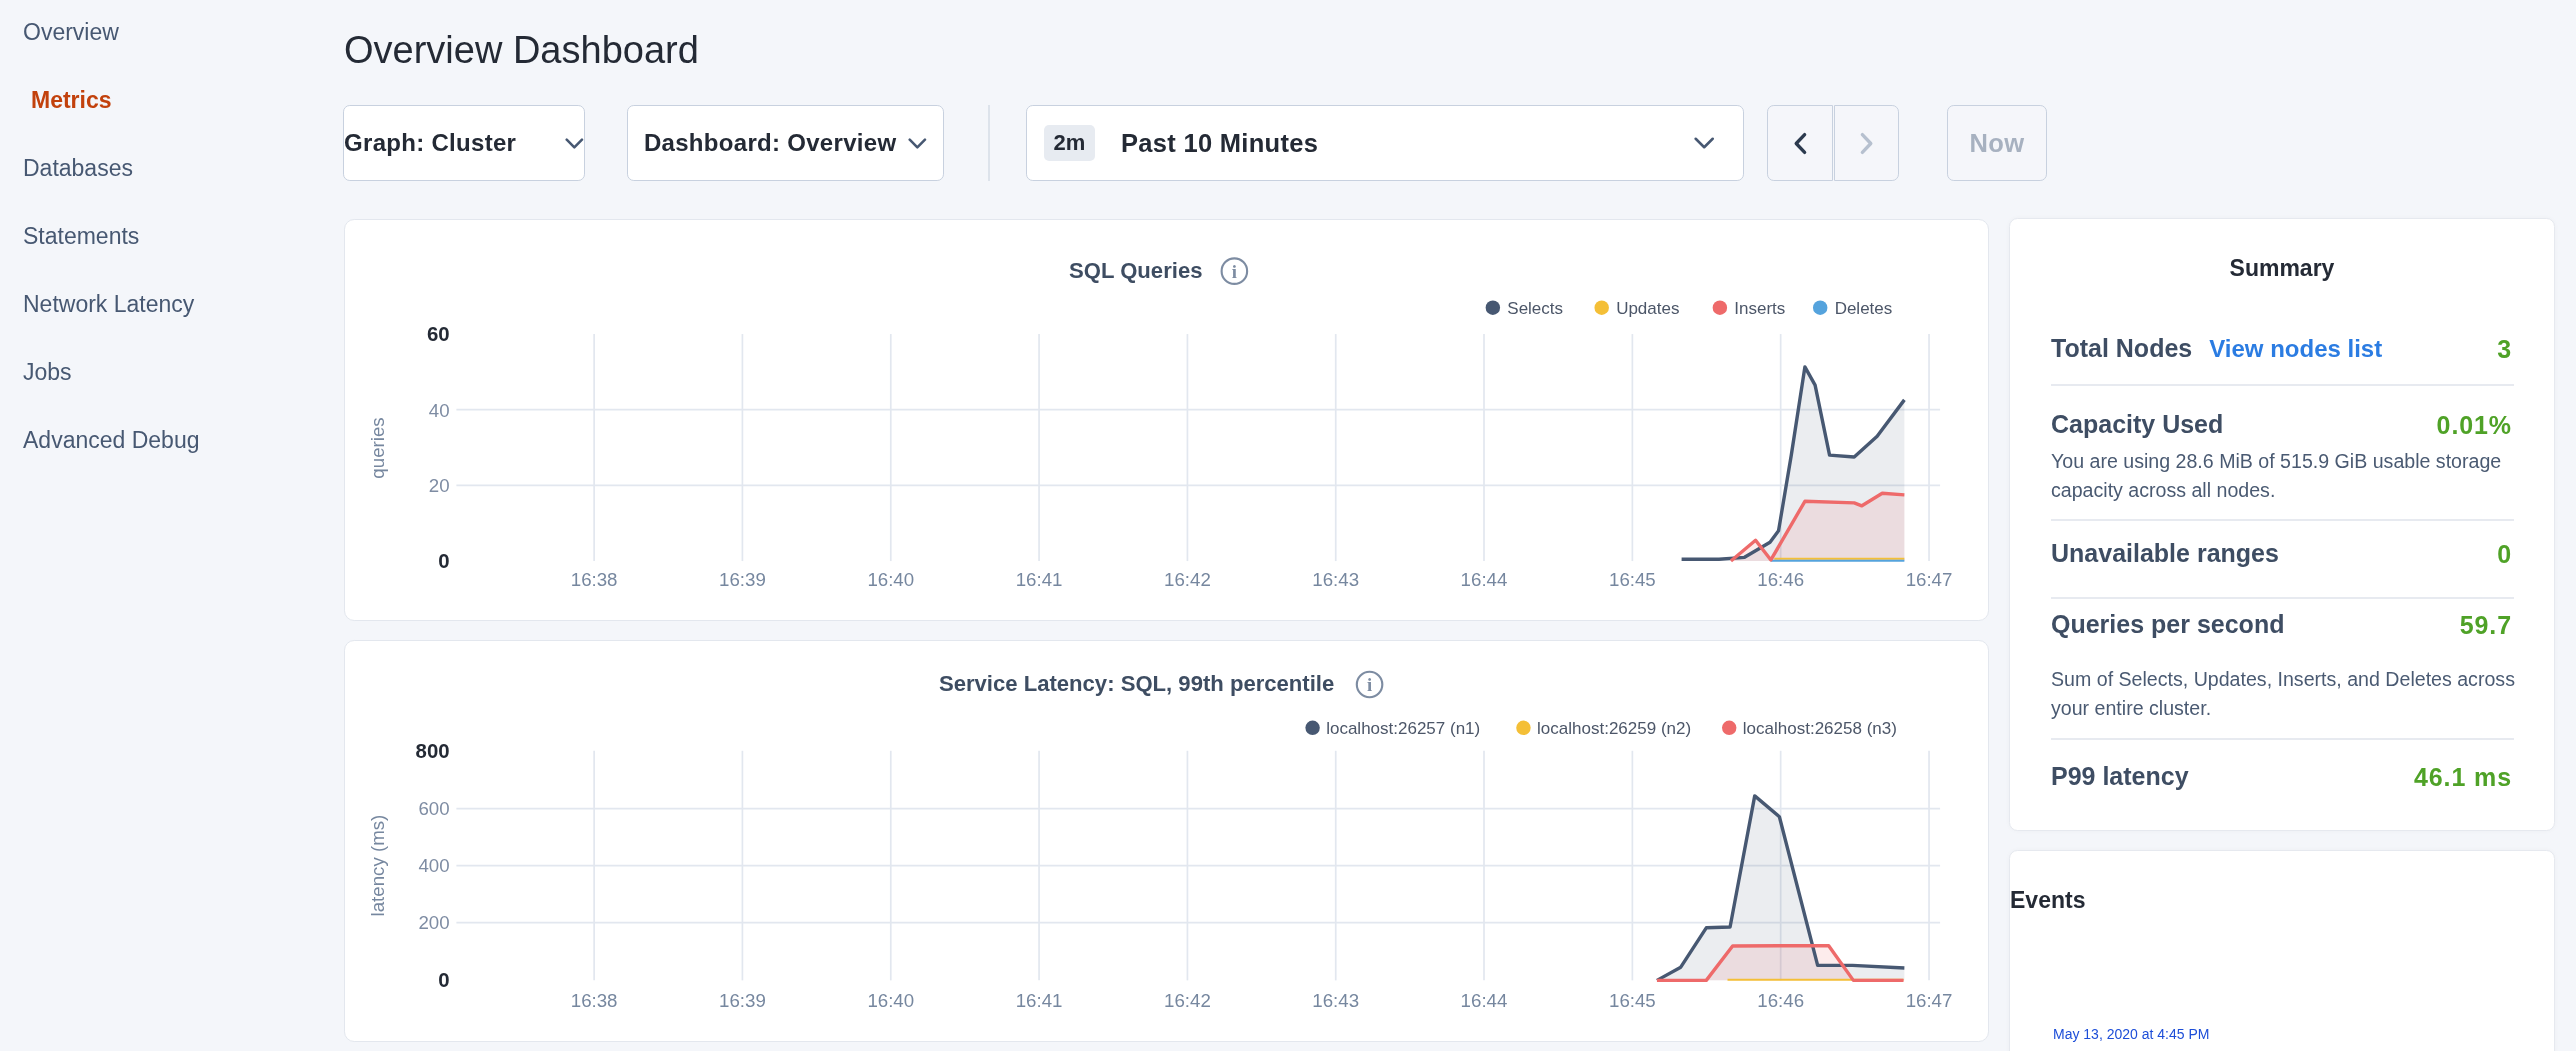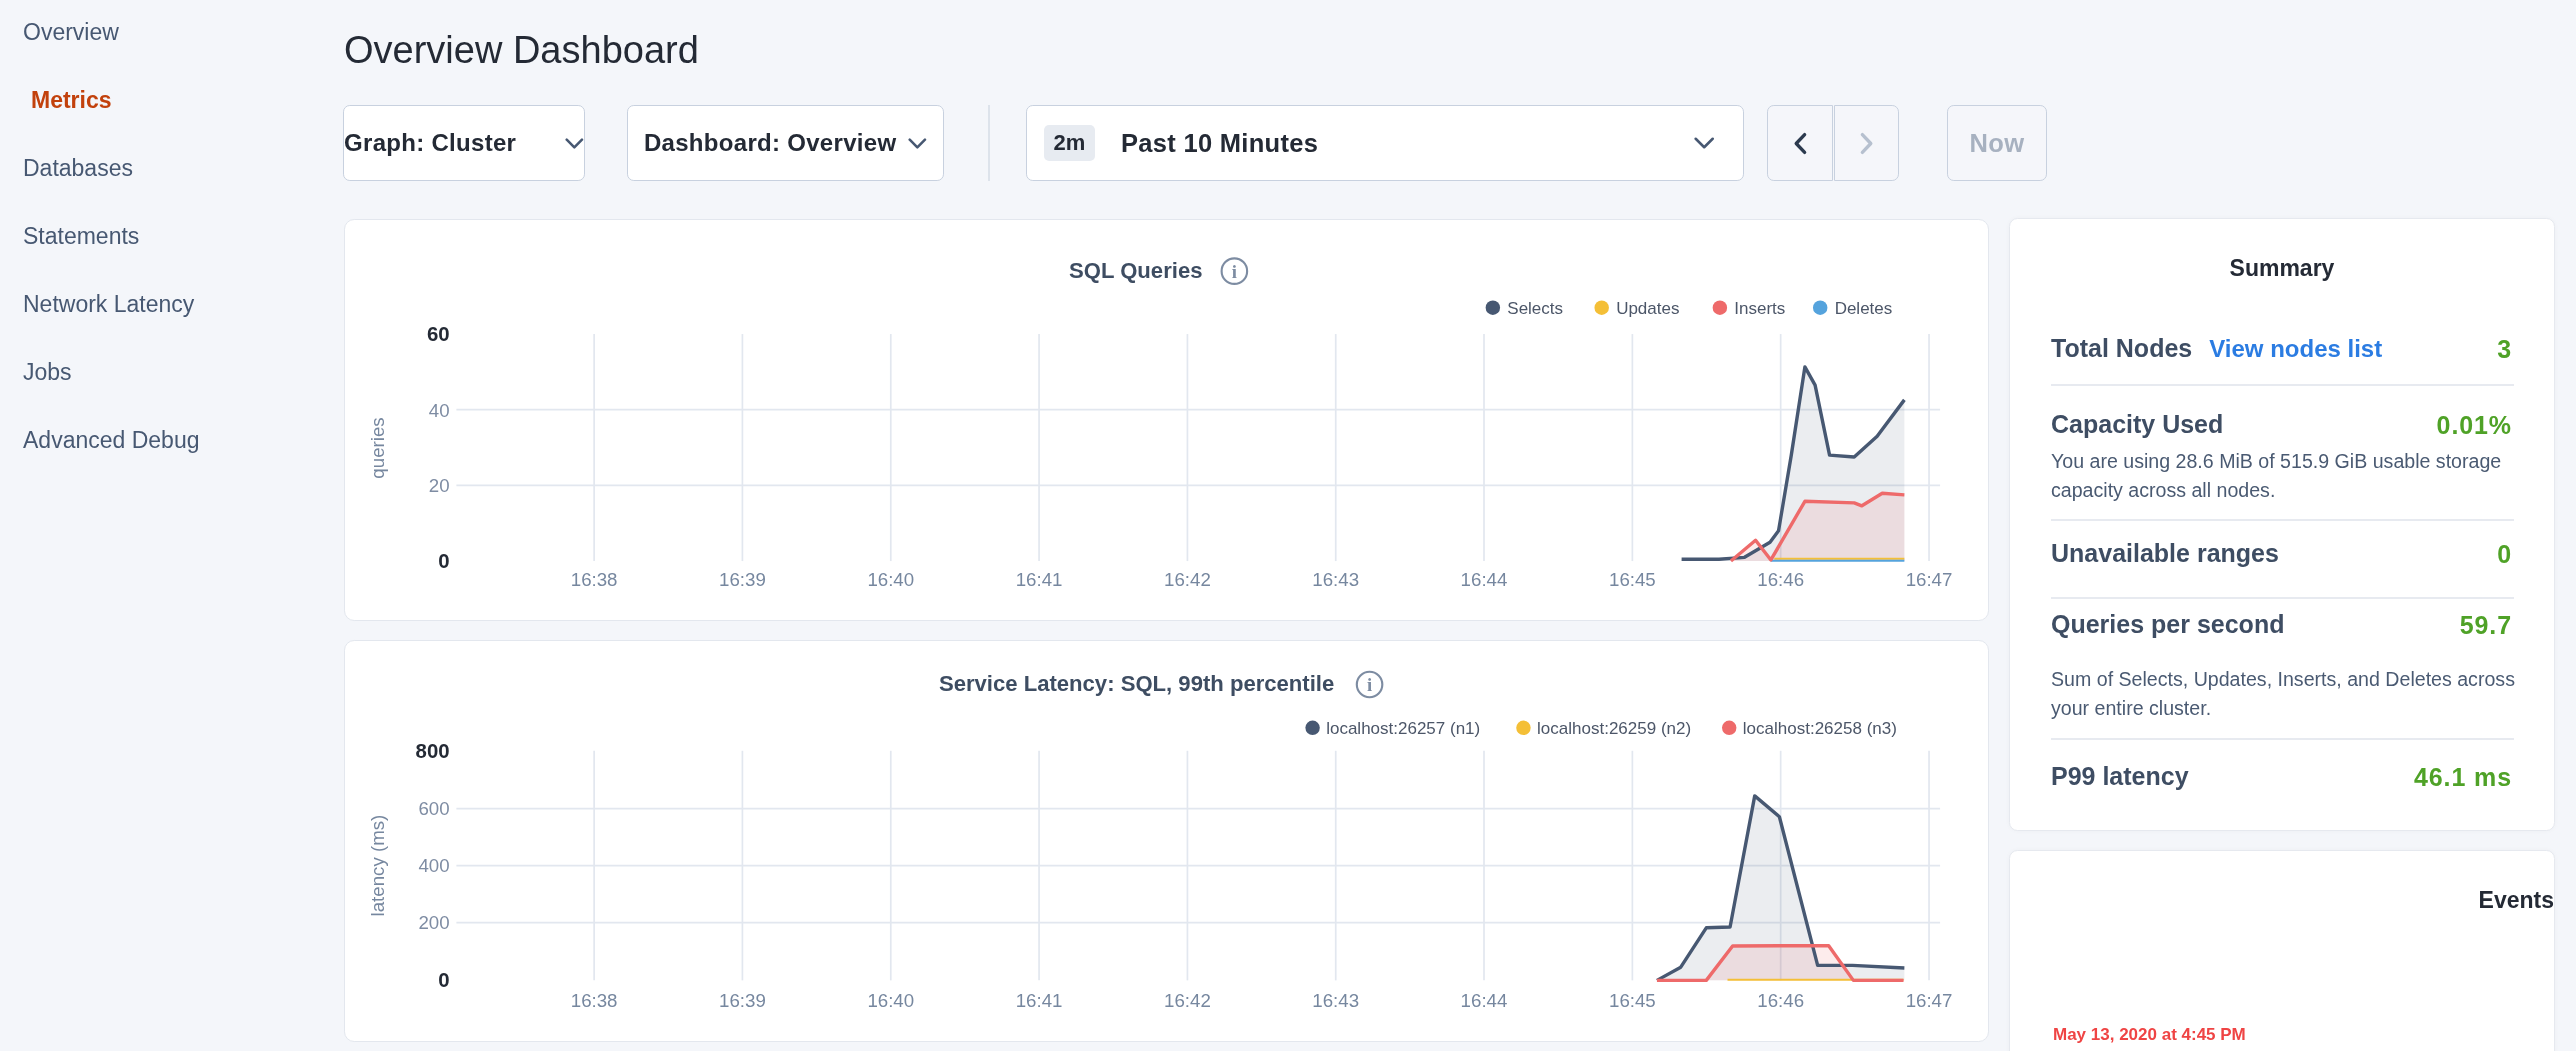--- a/index.html
+++ b/index.html
@@ -170,16 +170,16 @@
   <div class="ssep" style="top:300px;"></div>
   <div class="srow" style="top:322px;">Unavailable ranges<span class="svalue">0</span></div>
   <div class="ssep" style="top:378px;"></div>
   <div class="srow" style="top:393px;">Queries per second<span class="svalue">59.7</span></div>
   <div class="sdesc" style="top:446px;">Sum of Selects, Updates, Inserts, and Deletes across<br>your entire cluster.</div>
   <div class="ssep" style="top:519px;"></div>
   <div class="srow" style="top:545px;">P99 latency<span class="svalue">46.1 ms</span></div>
 </div>
 
 <div class="card" style="left:2009px;top:850px;width:546px;height:255px;">
-  <div style="position:absolute;top:38px;left:0;right:0;text-align:right;font-size:23px;line-height:23px;font-weight:bold;color:#242a35;">Events</div>
-  <div style="position:absolute;left:43px;top:174px;font-size:17px;line-height:19.6px;color:#ef4444;font-weight:bold;">May 13, 2020 at 4:45 PM</div>
+  <div style="position:absolute;top:38px;left:0;right:0;text-align:left;font-size:23px;line-height:23px;font-weight:bold;color:#242a35;">Events</div>
+  <div style="position:absolute;left:43px;top:174px;font-size:14px;line-height:19.6px;color:#1d4ed8;">May 13, 2020 at 4:45 PM</div>
 </div>
 
 
 </body></html>

